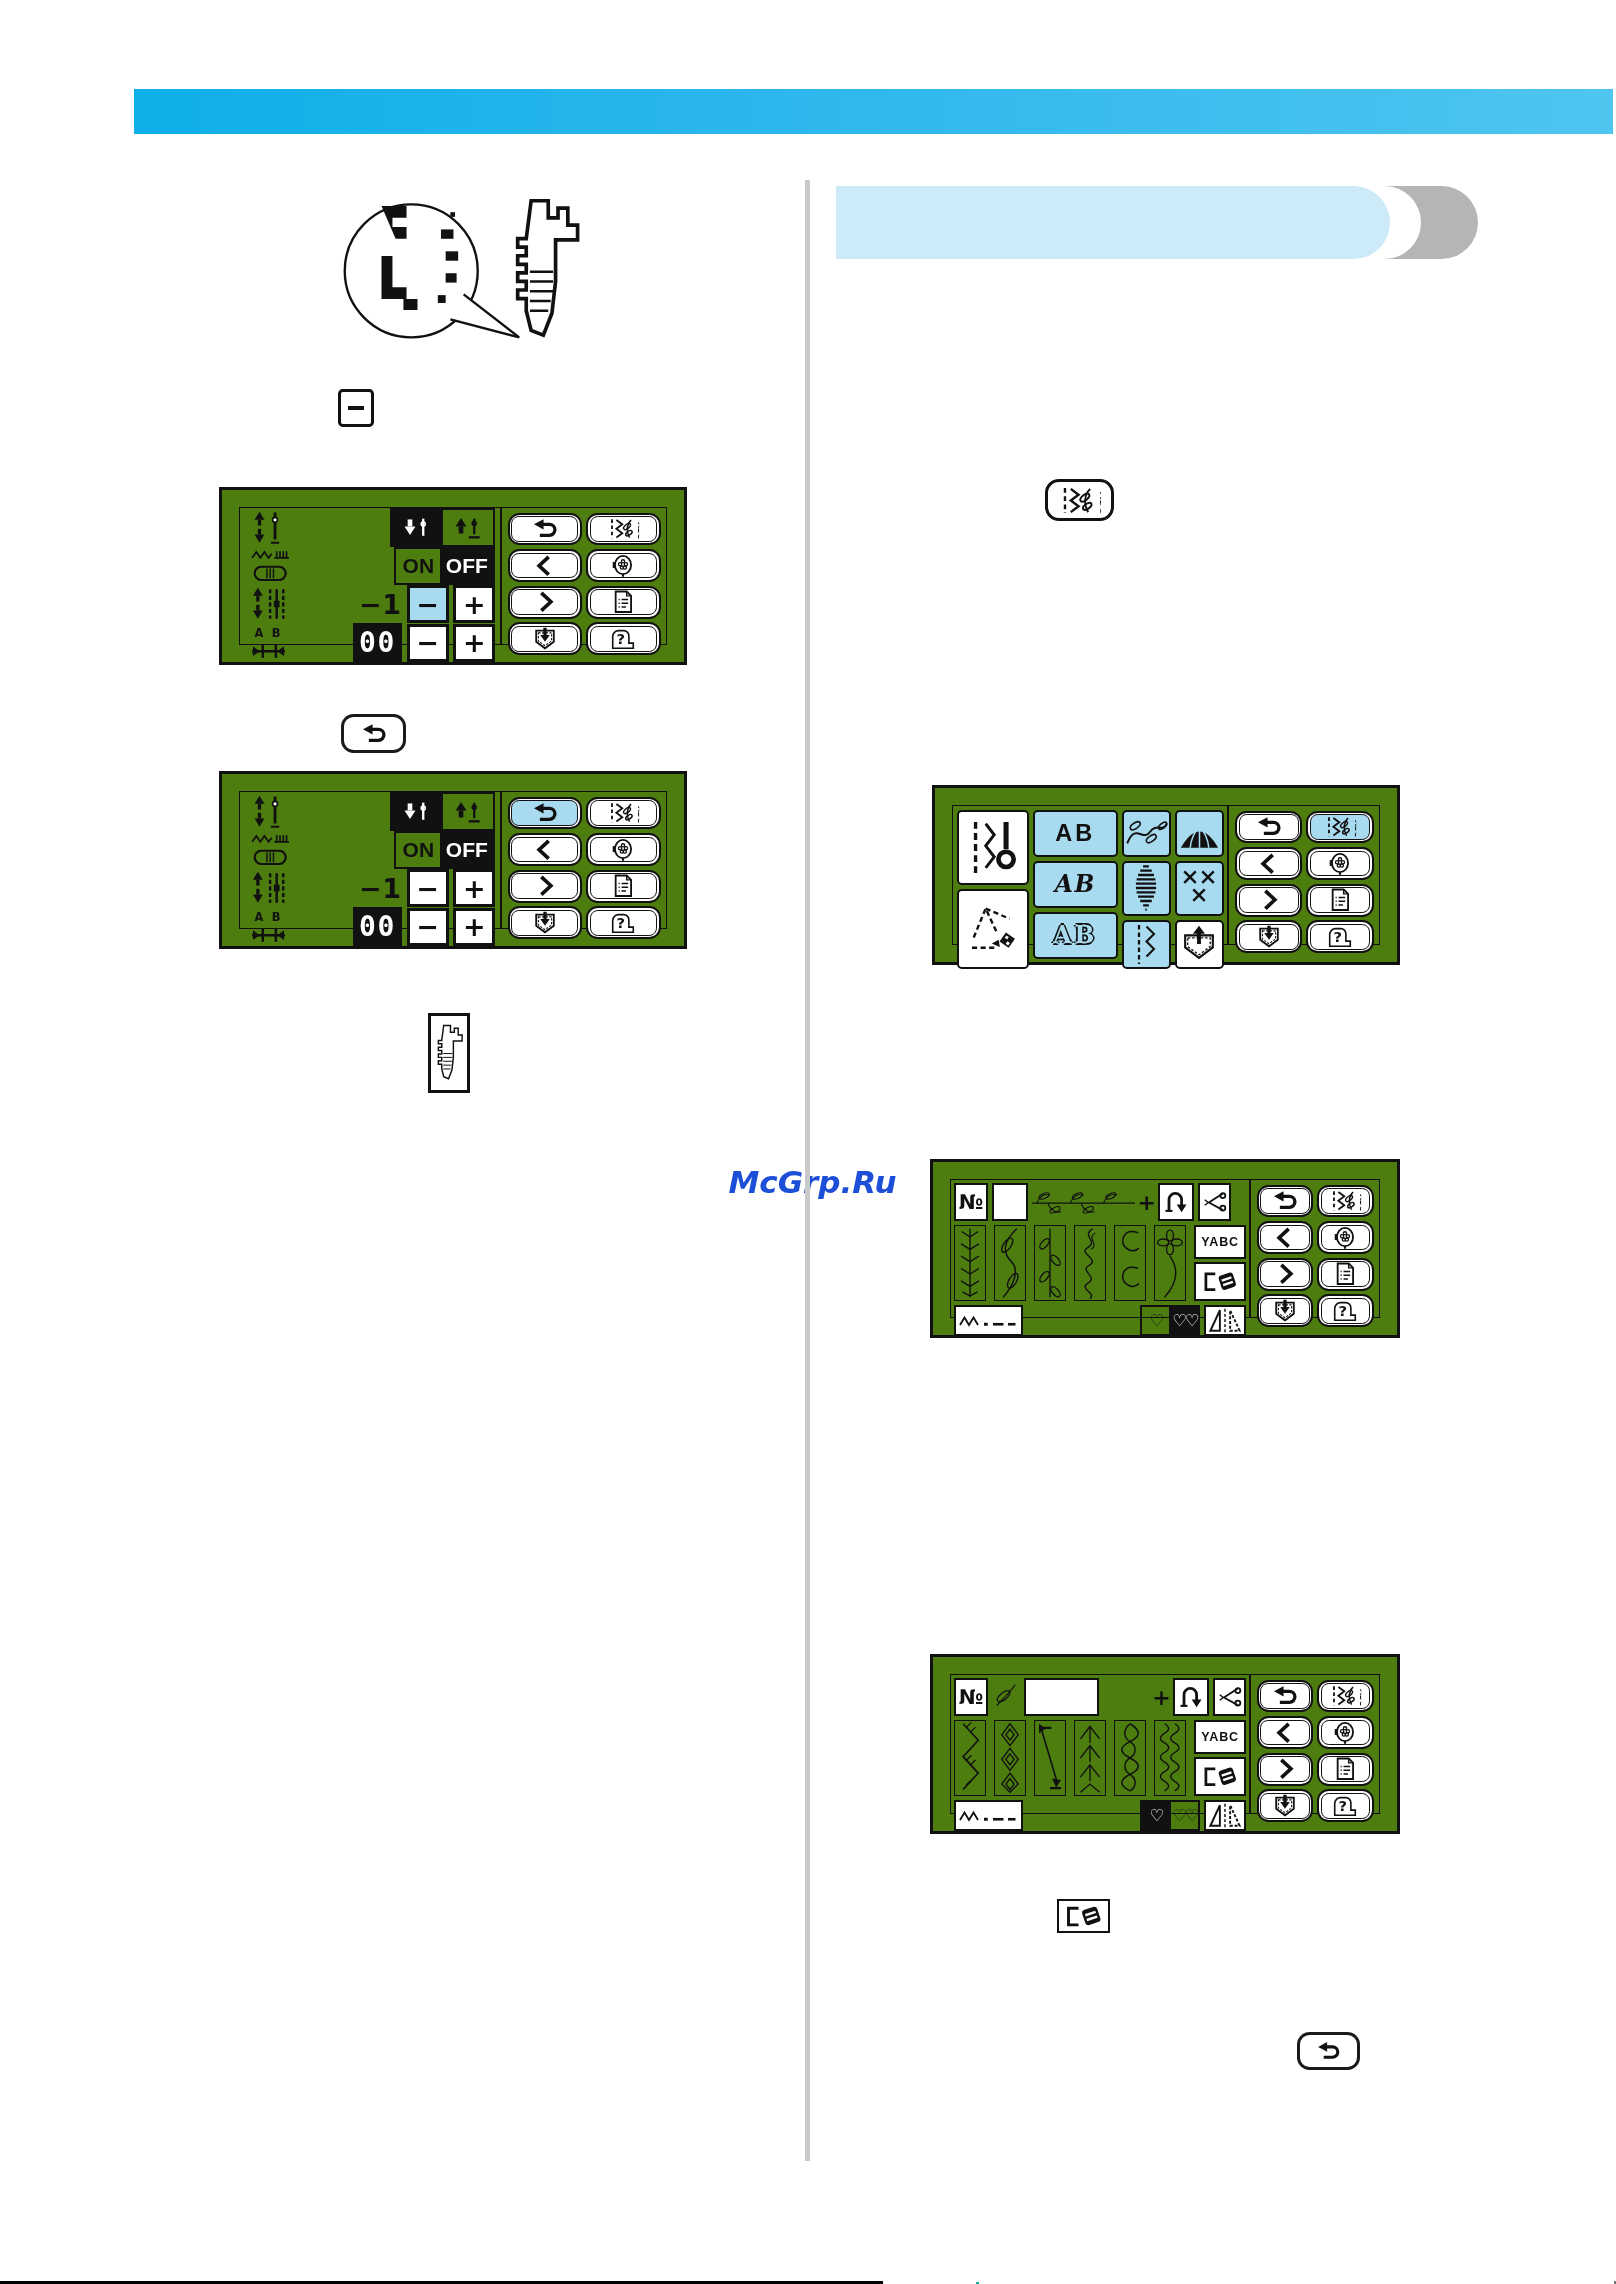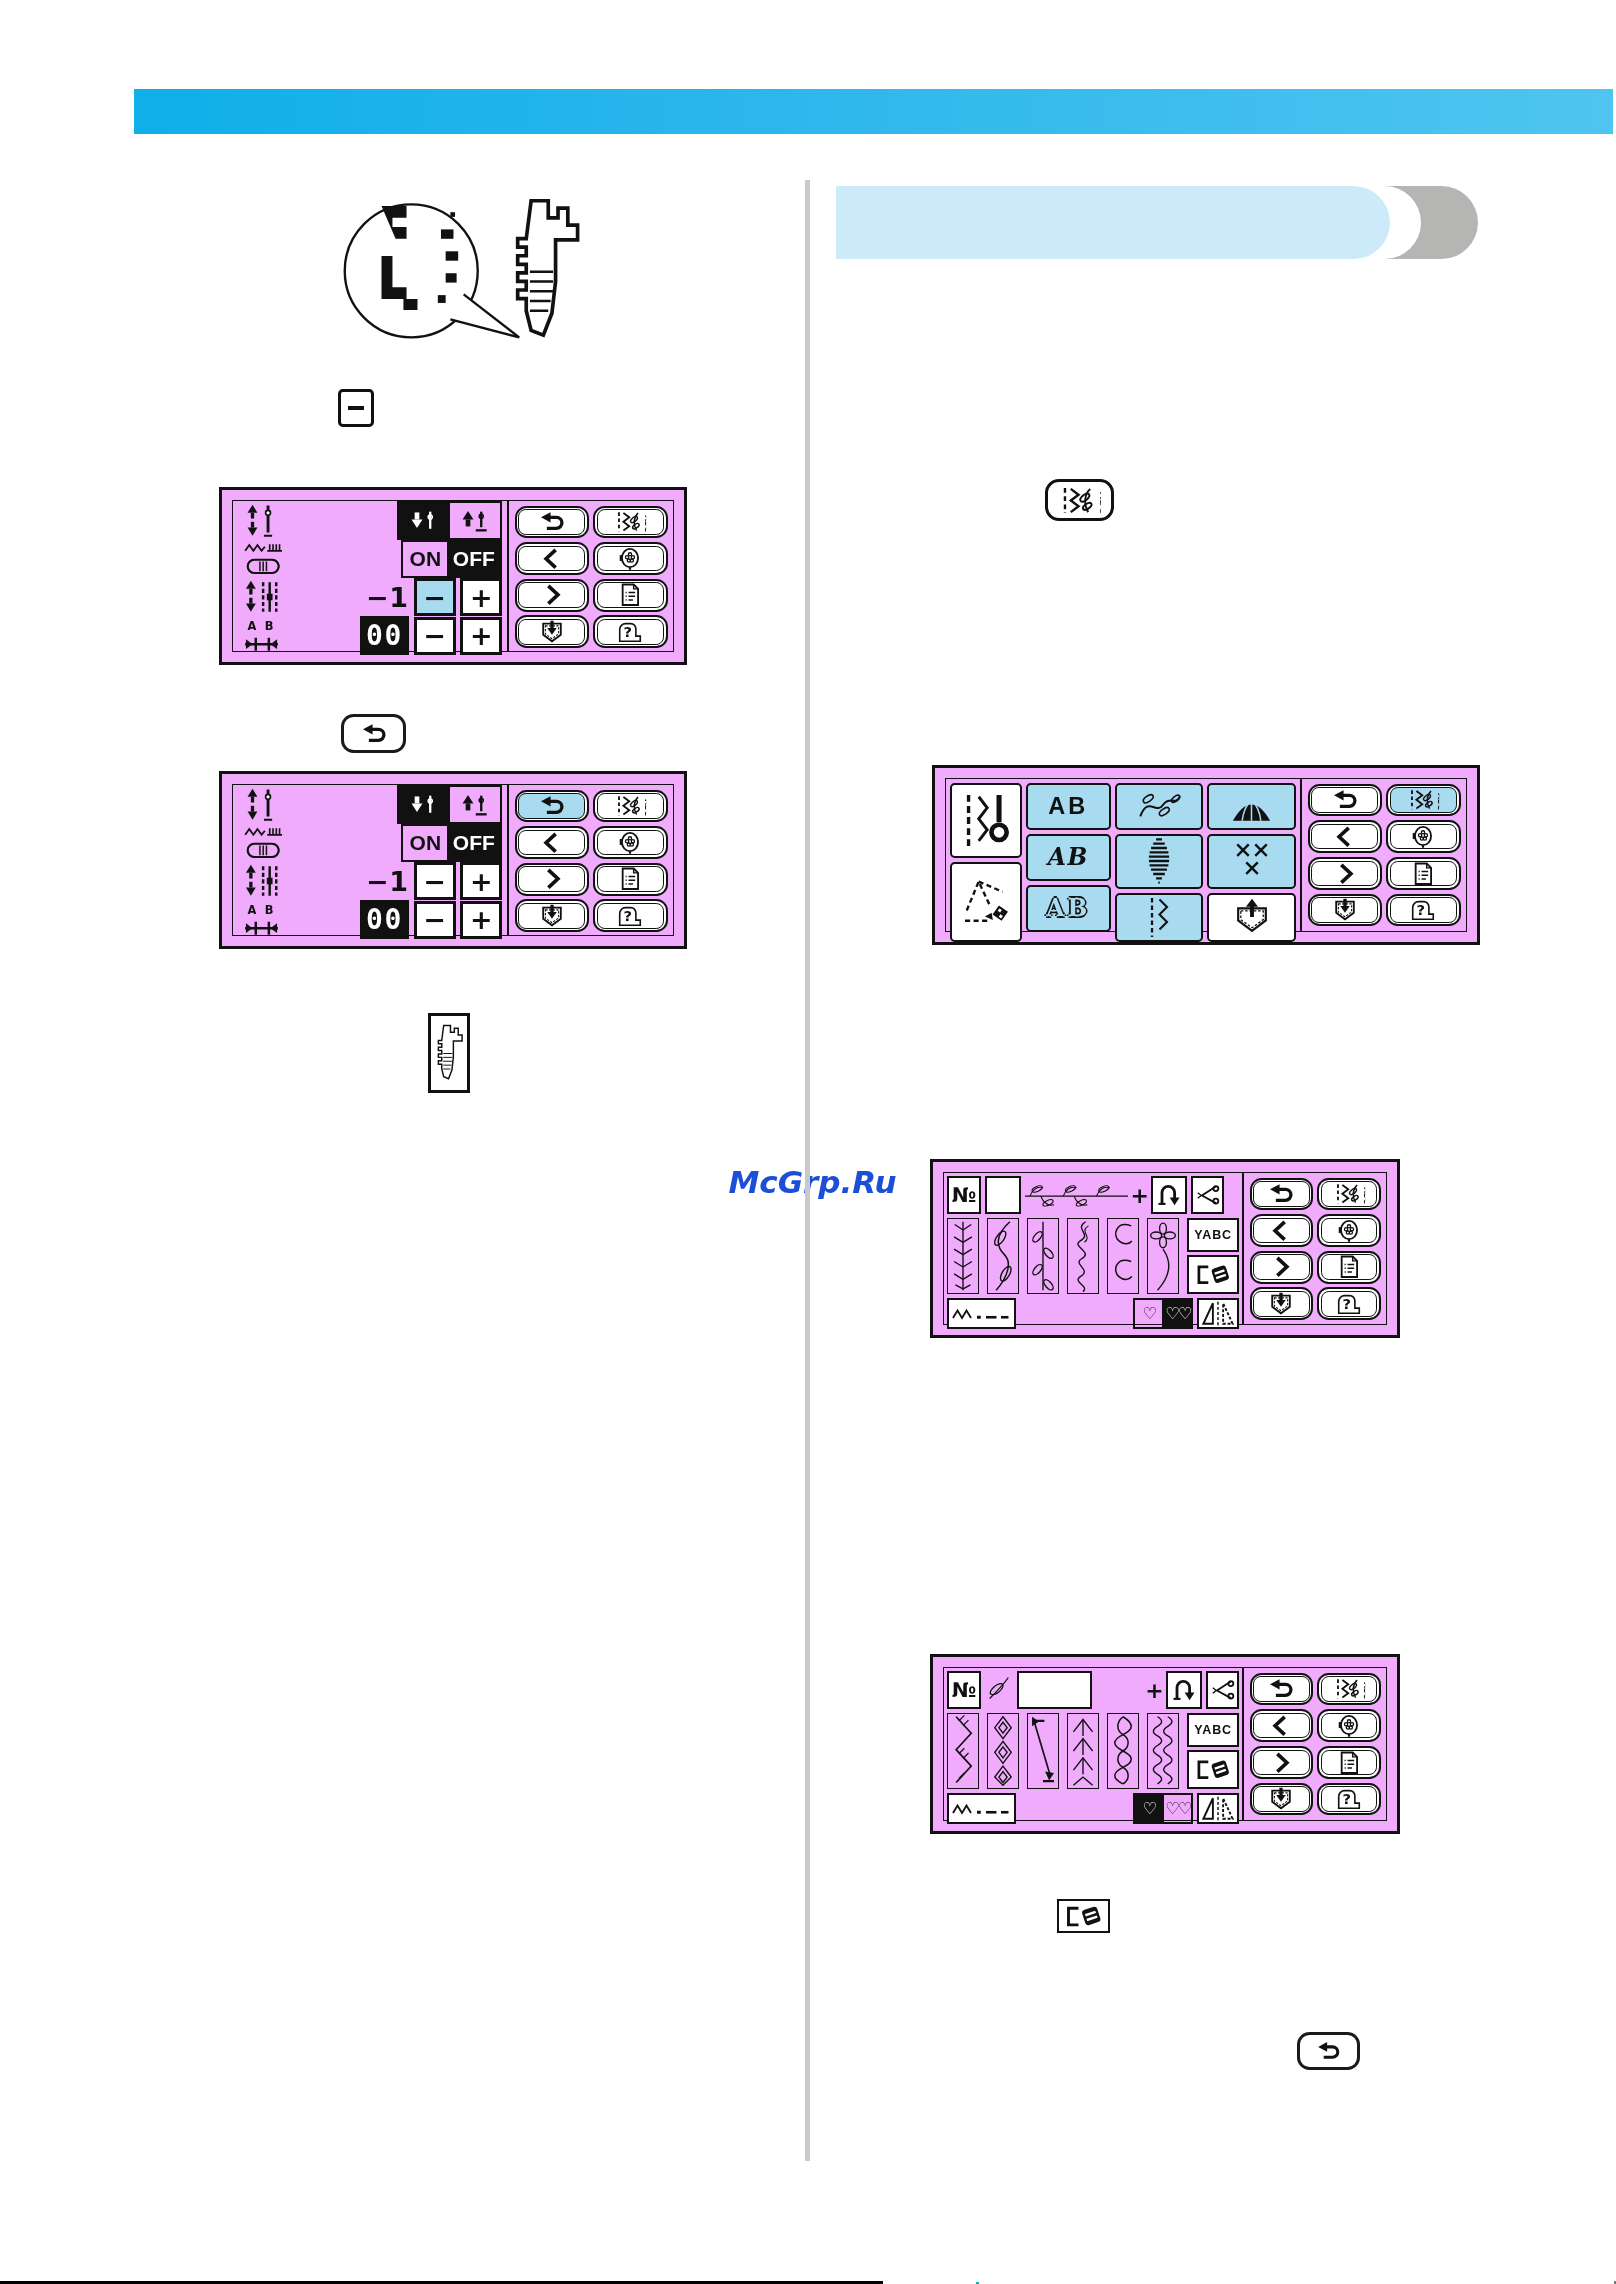--- a/index.html
+++ b/index.html
@@ -23,21 +23,21 @@
   
   .chip{background:#fff;border:3.1px solid #111;display:flex;align-items:center;justify-content:center;box-sizing:border-box}
   .backbtn{background:#fff;border:3.9px solid #1a1a1a;border-radius:12.5px;display:flex;
            align-items:center;justify-content:center;box-sizing:border-box}
   #minusbtn{left:338px;top:389px;width:36px;height:38px;border-radius:4.7px}
   #minusbtn .bar{width:15.7px;height:4.7px;background:#111}
   #stitchchip{left:1045px;top:479px;width:69px;height:42px;border-width:3.9px;border-radius:14px}
   #footchip{left:428px;top:1013px;width:42px;height:80px;border-width:3.1px}
   #elongchip{left:1057px;top:1899px;width:53px;height:34px;border-width:2.3px}
   
-  .screen{background:#f0abfc;border:3.1px solid #111;padding:10px;box-sizing:border-box}
+  .screen{background:#4d7c0f;border:3.1px solid #111;padding:17px;box-sizing:border-box}
   .inner{border:1.6px solid #111;height:100%;display:flex;box-sizing:border-box}
   .lpane{flex:1;position:relative;box-sizing:border-box}
   .rpane{width:166px;border-left:2.3px solid #111;display:grid;
          grid-template-columns:1fr 1fr;grid-auto-rows:1fr;gap:3.9px;padding:4.7px 5.5px;box-sizing:border-box}
   .pbtn{border:2.3px solid #111;border-radius:11.7px;padding:1.6px;background:#fff;box-sizing:border-box}
   .pin{border:1.6px solid #111;border-radius:7.8px;width:100%;height:100%;display:flex;
        align-items:center;justify-content:center;background:#fff;box-sizing:border-box}
   .pbtn.hl .pin{background:#a8daf0}
   .pico{width:34px;height:23.5px}
   
@@ -736,21 +736,21 @@
   <div class="abs pill" id="hdr-gray"></div>
   <div class="abs pill" id="hdr-white"></div>
   <div class="abs pill" id="hdr-blue"></div>
 
   <div class="abs chip" id="stitchchip">
     <svg class="ico" width="49" height="31" viewBox="0 0 44 32">
         <use href="#sym-stitchsel" xlink:href="#sym-stitchsel"></use>
       </svg>
   </div>
 
-  <div class="abs screen" style="left:932px;top:765px;width:548px;height:180px">
+  <div class="abs screen" style="left:932px;top:785px;width:468px;height:180px">
     <div class="inner">
       <div class="lpane">
         <div class="catgrid">
           <div class="ccol">
             <div class="cbtn" style="height:75px">
               <svg class="ico" width="49" height="61" viewBox="0 0 56 72">
                   <use href="#sym-util" xlink:href="#sym-util"></use>
                 </svg>
             </div>
             <div class="cbtn" style="flex:1">

